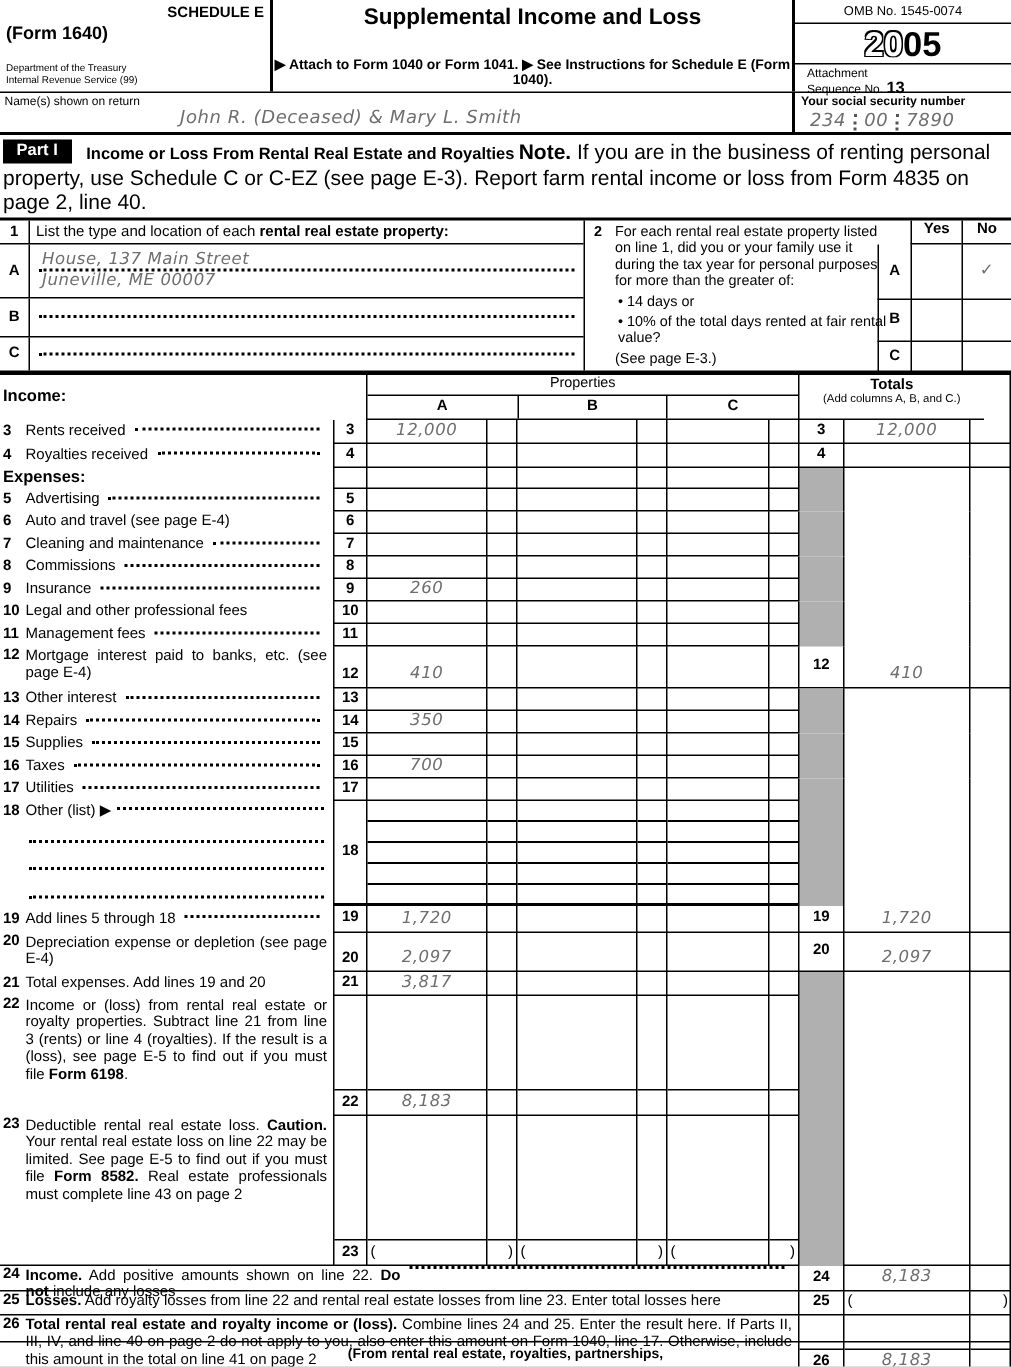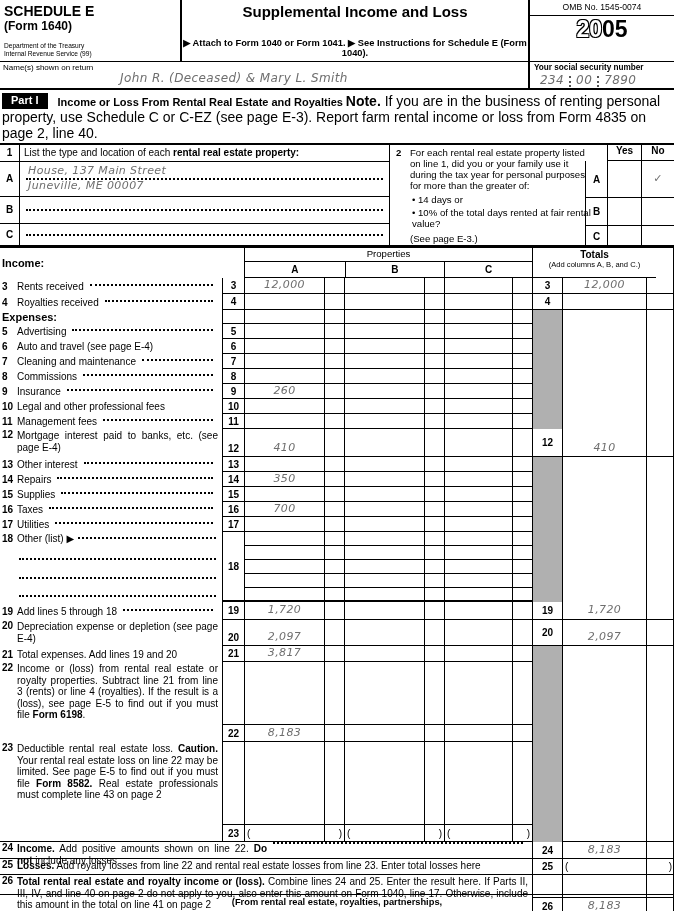--- a/index.html
+++ b/index.html
@@ -4,21 +4,21 @@
 <style>
   :root{ --shade:#b0b0b0; --hand:#6e6e6e; --ink:#000; }
   *{margin:0;padding:0;box-sizing:border-box;}
   body{background:#888;font-family:"Liberation Sans",sans-serif;color:#000;}
   .page{width:674px;height:911px;background:#fff;margin:0 auto;position:relative;overflow:hidden;font-size:10px;line-height:1.15;}
   .hand{font-family:"DejaVu Sans",sans-serif;font-style:italic;color:var(--hand);font-size:11px;letter-spacing:.4px;white-space:nowrap;}
   .b{font-weight:bold;}
   
   .form-header{display:flex;height:62px;border-bottom:1px solid #000;}
   .h-left{width:182px;border-right:2px solid #000;padding:3px 4px;display:flex;flex-direction:column;}
-  .h-left .sched{font-size:14px;font-weight:bold;}
+  .h-left .sched{font-size:10px;font-weight:bold;text-align:right;}
   .h-left .f1040{font-size:12px;font-weight:bold;margin-top:1px;}
   .h-left .dept{margin-top:auto;font-size:6.6px;line-height:1.2;}
   .h-mid{flex:1;text-align:center;padding-top:3px;display:flex;flex-direction:column;}
   .h-mid .title{font-size:15px;font-weight:bold;}
   .h-mid .sub{font-size:9.3px;font-weight:bold;line-height:1.25;}
   .h-mid .attach-line{font-size:9.3px;font-weight:bold;margin-top:auto;padding-bottom:2px;}
   .h-right{width:146px;border-left:2px solid #000;display:flex;flex-direction:column;text-align:center;}
   .omb{font-size:8.6px;padding:3px 2px 2px;border-bottom:1px solid #000;}
   .year{font-size:23px;font-weight:bold;line-height:1;padding:2px 0 1px;}
   .yr-o{color:#fff;text-shadow:-1px -1px 0 #000,1px -1px 0 #000,-1px 1px 0 #000,1px 1px 0 #000;}
@@ -135,20 +135,24 @@
       </div>
     </div>
     <div class="h-mid">
       <div class="title">Supplemental Income and Loss</div>
       <div class="sub">(From rental real estate, royalties, partnerships,</div>
       <div class="attach-line">▶ Attach to Form 1040 or Form 1041.    ▶ See Instructions for Schedule E (Form 1040).</div>
     </div>
     <div class="h-right">
       <div class="omb">OMB No. 1545-0074</div>
       <div class="year"><span class="yr-o">20</span><span>05</span></div>
+      <div class="attach">
+        <div>Attachment</div>
+        <div><span>Sequence No.</span> <span class="seqno">13</span></div>
+      </div>
     </div>
   </div>
 
   <div class="name-row">
     <div class="name-left">
       <div class="name-label">Name(s) shown on return</div>
       <div class="name-value hand">John R. (Deceased) &amp; Mary L. Smith</div>
     </div>
     <div class="ssn-box">
       <div class="ssn-label">Your social security number</div>

